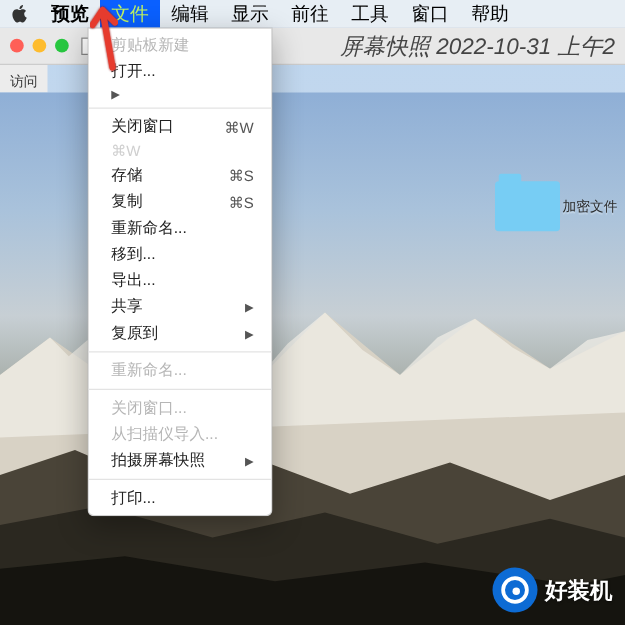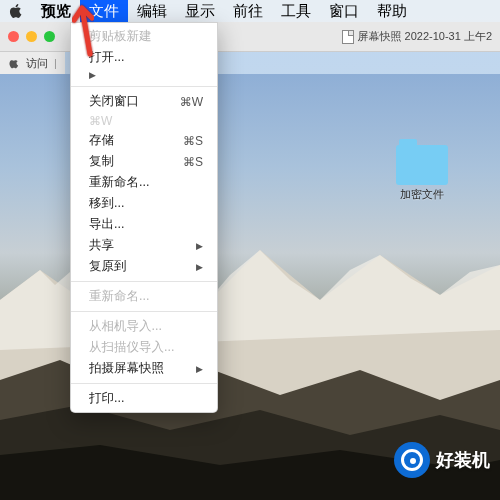--- a/index.html
+++ b/index.html
@@ -2,55 +2,55 @@
 <html><head>
   <meta charset="utf-8">
   <style>
     * { margin: 0; padding: 0; box-sizing: border-box; font-family: -apple-system, "PingFang SC", "Helvetica Neue", sans-serif; }
     body { width: 500px; height: 500px; overflow: hidden; position: relative; background: linear-gradient(180deg, #bcd6f0 0%, #c7d8eb 30%, #d9cfc3 55%, #8a7e6e 72%, #3a3730 85%, #1b1a17 100%); }
     
     .menubar { height: 22px; background: rgba(245,245,245,0.75); display: flex; align-items: center; padding: 0 8px; font-size: 15px; gap: 0; }
     .apple-logo { width: 16px; height: 16px; margin-right: 8px; }
     .menu-item { padding: 2px 9px; cursor: default; }
     .menu-item.bold { font-weight: 600; }
-    .menu-item.active { background: #0a60ff; color: #ffffff; }
+    .menu-item.active { background: #0a60ff; color: #bef264; }
     
     .window { position: absolute; top: 22px; left: 0; width: 500px; height: 30px; }
     .titlebar { height: 30px; background: #e8e8e8; border-bottom: 1px solid #ccc; display: flex; align-items: center; padding: 0 8px; gap: 10px; }
     .traffic { display: flex; gap: 7px; }
     .dot { width: 11px; height: 11px; border-radius: 50%; }
     .red { background: #ff5f57; }
     .yellow { background: #febc2e; }
     .green { background: #28c840; }
-    .titlebar-center { flex: 1; display: flex; justify-content: flex-end; align-items: center; gap: 4px; font-size: 11px; color: #444; }
+    .titlebar-center { flex: 1; display: flex; justify-content: space-between; align-items: center; gap: 4px; font-size: 18px; color: #444; font-style: italic; }
     .file-icon { width: 12px; height: 14px; background: #fff; border: 1px solid #888; position: relative; }
     .file-icon::before { content: ""; position: absolute; top: 0; right: 0; width: 4px; height: 4px; background: #e8e8e8; border-left: 1px solid #888; border-bottom: 1px solid #888; }
     
-    .toolbar { position: absolute; top: 52px; left: 0; height: 22px; background: #ececec; display: flex; align-items: center; padding: 0 8px; font-size: 11px; gap: 6px; color: #333; }
+    .toolbar { position: absolute; top: 52px; left: 0; height: 22px; background: #ececec; display: flex; align-items: center; padding: 0 8px; font-size: 11px; gap: 6px; color: #333; flex-direction: column; }
     .toolbar .apple-sm { width: 12px; height: 12px; }
     
     .sky { position: absolute; top: 74px; left: 0; right: 0; bottom: 0; background: linear-gradient(180deg, #8fafd6 0%, #a9c2db 22%, #c7cfd4 42%, #9fa69e 58%);}
     .mountains { position: absolute; bottom: 0; left: 0; right: 0; height: 290px; }
     
     .dropdown { position: absolute; top: 22px; left: 70px; width: 148px; background: #fff; border: 1px solid rgba(0,0,0,0.18); border-radius: 0 0 5px 5px; box-shadow: 0 8px 24px rgba(0,0,0,0.3); font-size: 12.5px; padding: 3px 0; }
     .dd-item { display: flex; justify-content: space-between; align-items: center; padding: 2px 14px 2px 18px; color: #222; cursor: default; }
     .dd-item.disabled { color: #b6b6b6; }
     .dd-shortcut { color: #555; font-size: 12px; }
     .dd-item.disabled .dd-shortcut { color: #cfcfcf; }
     .dd-sep { height: 1px; background: #e3e3e3; margin: 4px 0; }
     .dd-arrow { font-size: 9px; color: #555; }
     
-    .desktop-folder { position: absolute; top: 145px; left: 363px; display: flex; flex-direction: column; align-items: center; gap: 2px; padding-left: 33px; }
+    .desktop-folder { position: absolute; top: 145px; left: 363px; display: flex; flex-direction: row; align-items: center; gap: 2px; padding-left: 33px; }
     .folder-icon { width: 52px; height: 40px; background: #77cdf4; border-radius: 3px; position: relative; }
     .folder-icon::before { content: ""; position: absolute; top: -6px; left: 3px; width: 18px; height: 8px; background: #77cdf4; border-radius: 2px 2px 0 0; }
     .folder-label { font-size: 11px; color: #2b2b2b; text-shadow: 0 1px 1px rgba(255,255,255,0.4); }
     
     .arrow-annotation { position: absolute; top: 0px; left: 60px; pointer-events: none; }
     
-    .watermark { position: absolute; bottom: 22px; right: 10px; display: flex; align-items: center; gap: 6px; }
+    .watermark { position: absolute; bottom: 10px; right: 10px; display: flex; align-items: center; gap: 6px; }
     .wm-circle { width: 36px; height: 36px; border-radius: 50%; background: #0d6bd4; display: flex; align-items: center; justify-content: center; }
     .wm-inner { width: 22px; height: 22px; border-radius: 50%; border: 3px solid #fff; position: relative; }
     .wm-inner::after { content: ""; position: absolute; top: 6px; left: 6px; width: 6px; height: 6px; border-radius: 50%; background: #fff; }
     .wm-text { color: #fff; font-size: 18px; font-weight: 700; text-shadow: 0 1px 2px rgba(0,0,0,0.5); }
   </style>
 </head>
 <body>
 
 <div class="menubar">
   <svg class="apple-logo" viewBox="0 0 16 16">
@@ -145,21 +145,21 @@
     <div class="dd-item">
       <span>复原到</span>
       <span class="dd-arrow">▶</span>
     </div>
     <div class="dd-sep"></div>
     <div class="dd-item disabled">
       <span>重新命名...</span>
     </div>
     <div class="dd-sep"></div>
     <div class="dd-item disabled">
-      <span>从相机导入...</span>
+      <span>关闭窗口...</span>
     </div>
     <div class="dd-item disabled">
       <span>从扫描仪导入...</span>
     </div>
     <div class="dd-item">
       <span>拍摄屏幕快照</span>
       <span class="dd-arrow">▶</span>
     </div>
     <div class="dd-sep"></div>
     <div class="dd-item">

